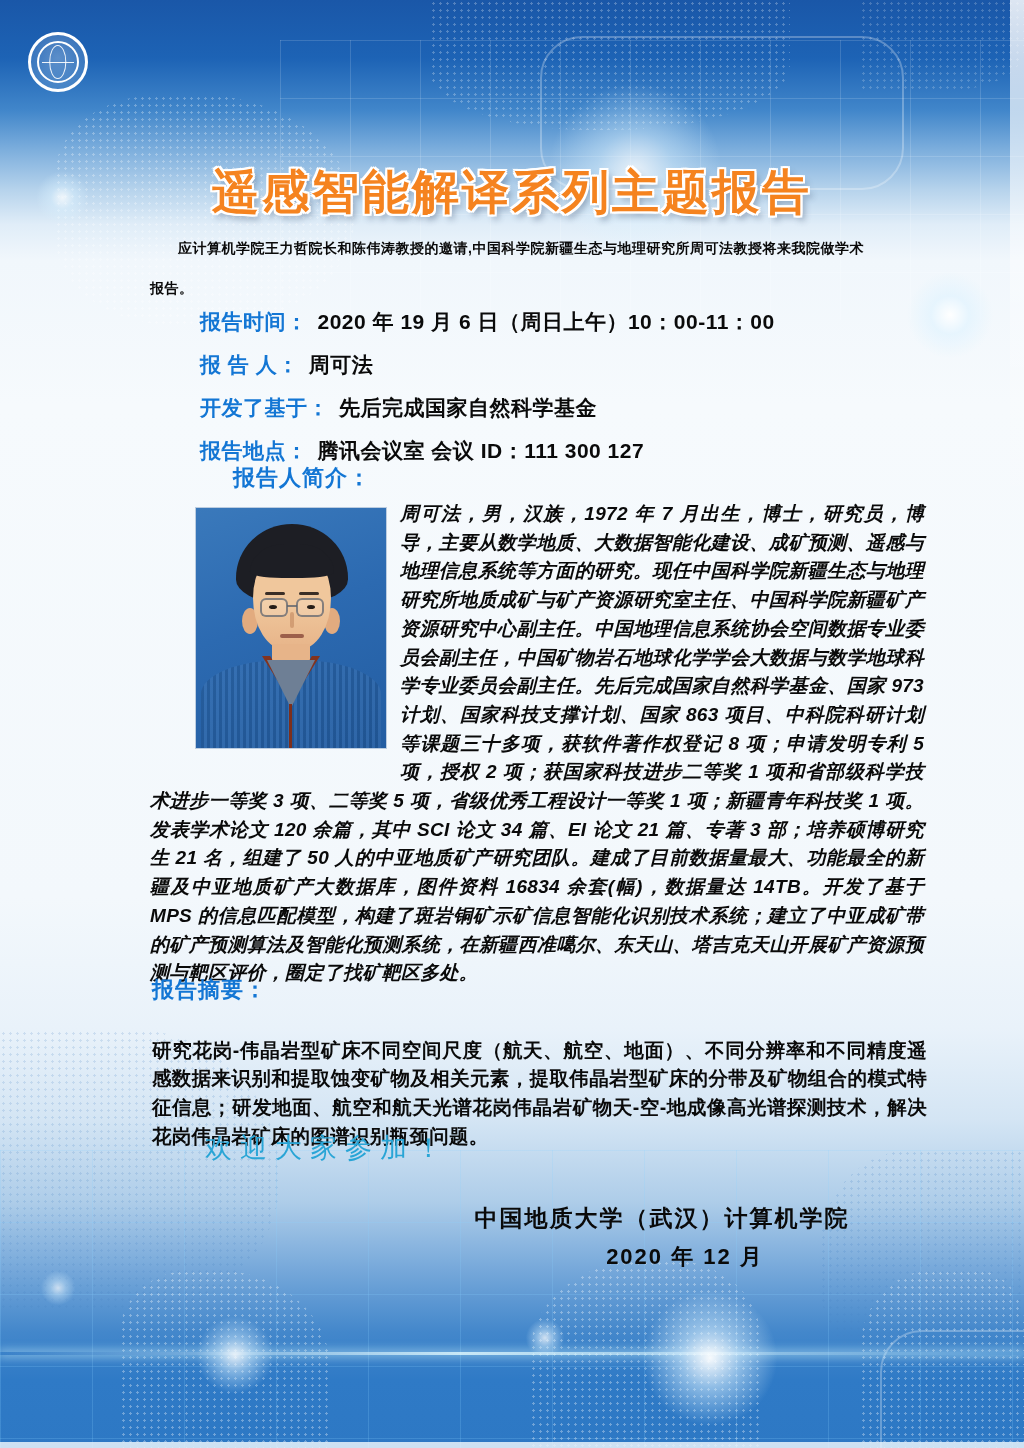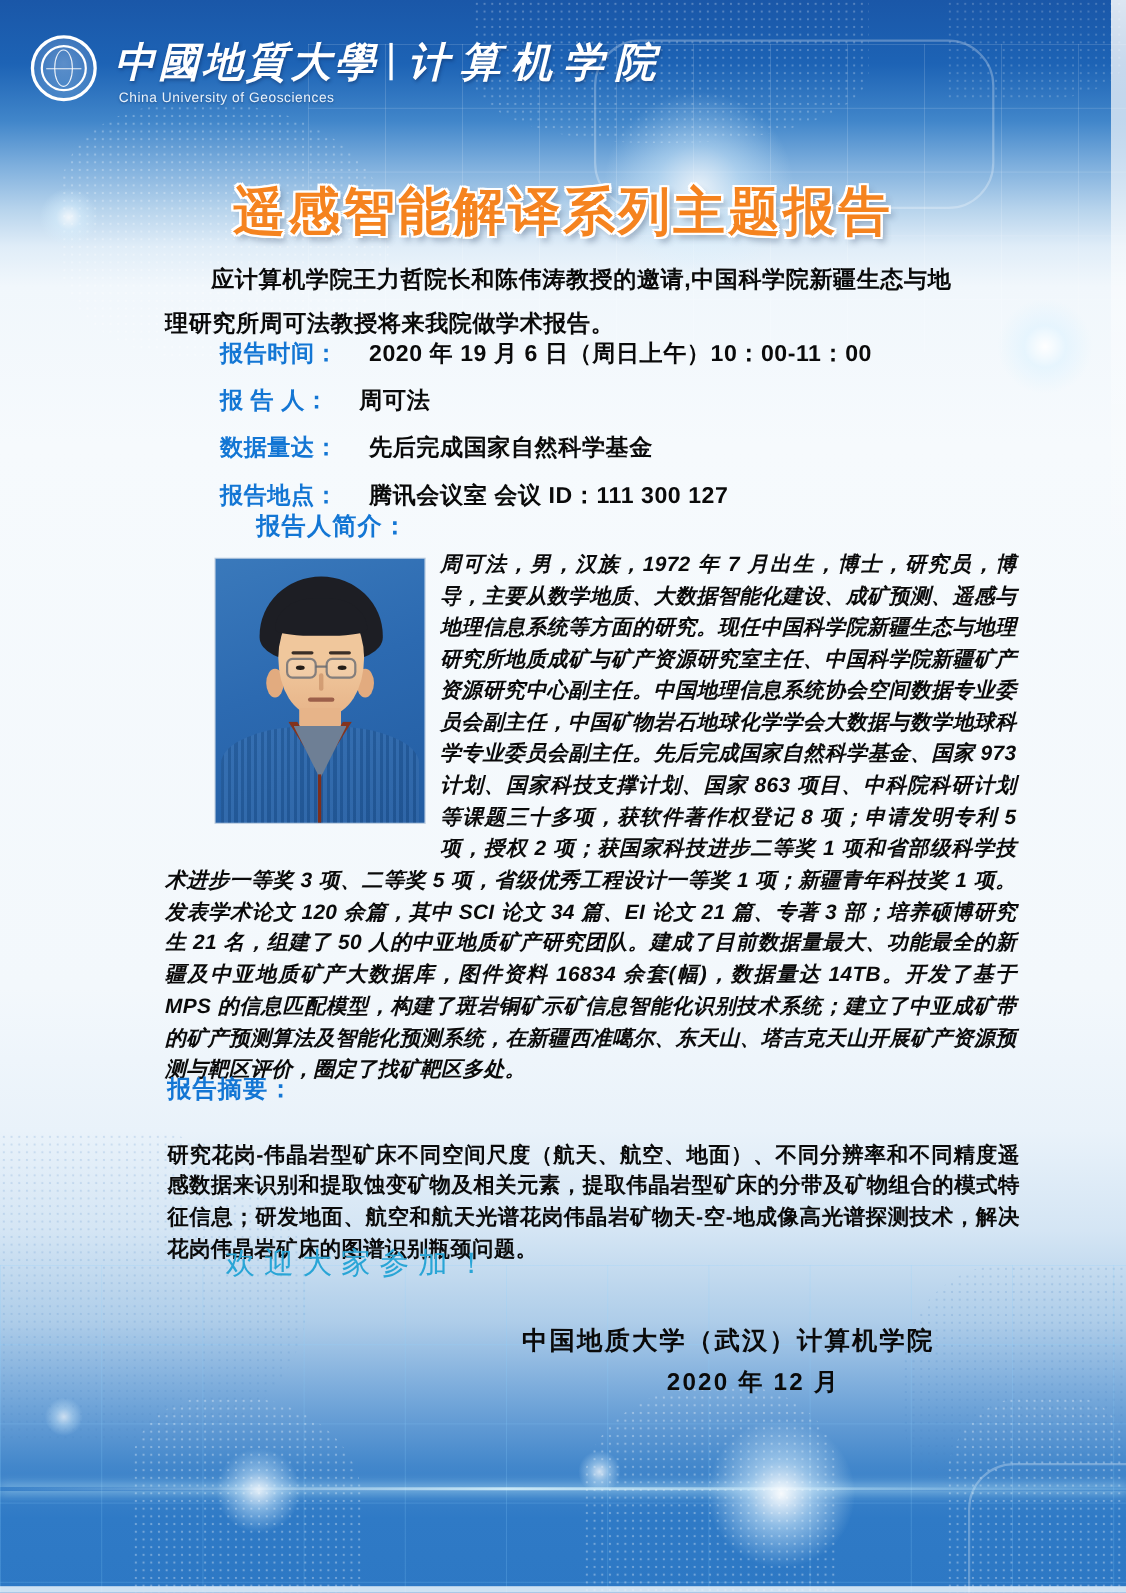--- a/index.html
+++ b/index.html
@@ -37,24 +37,24 @@
     letter-spacing:10px;text-shadow:1px 2px 3px rgba(10,40,90,.45);}
   .uni-en{position:absolute;left:4px;top:50px;font-size:12.5px;letter-spacing:.5px;color:#eaf3fc;
     text-shadow:0 1px 2px rgba(10,40,90,.5);}
   
   .main-title{position:absolute;top:130px;left:0;width:100%;text-align:center;z-index:6;
     font-size:47px;font-weight:bold;letter-spacing:3px;color:#f5831f;
     text-shadow:-2px 0 0 #fff,2px 0 0 #fff,0 -2px 0 #fff,0 2px 0 #fff,
       -2px -2px 0 #fff,2px 2px 0 #fff,-2px 2px 0 #fff,2px -2px 0 #fff,4px 5px 6px rgba(60,80,110,.45);}
   
   .txt{color:#0a0a0a;font-weight:700;z-index:6;}
-  .intro{position:absolute;top:214px;left:150px;width:728px;font-size:21px;line-height:40px;
+  .intro{position:absolute;top:214px;left:150px;width:728px;font-size:14px;line-height:40px;
     text-indent:2em;letter-spacing:.5px;}
   .details{position:absolute;top:300px;left:200px;font-size:21px;line-height:43px;letter-spacing:.5px;}
-  .detail-label{color:#1376d4;margin-right:28px;}
+  .detail-label{color:#1376d4;margin-right:10px;}
   .section-label{color:#1376d4;font-weight:700;z-index:6;position:absolute;font-size:22px;letter-spacing:1px;}
   .bio-label{top:463px;left:203px;margin-left:30px;}
   .bio-block{position:absolute;top:500px;left:150px;width:774px;font-size:19px;line-height:28.7px;
     text-align:justify;letter-spacing:.3px;font-style:italic;}
   .abstract-label{top:975px;left:152px;}
   .abstract-text{position:absolute;top:1016px;left:152px;width:775px;font-size:19.5px;line-height:28.8px;
     text-align:justify;letter-spacing:.3px;}
   .welcome{position:absolute;top:1130px;left:205px;z-index:6;color:#29a5d6;font-size:27px;
     font-family:"DejaVu Serif",serif;font-weight:400;letter-spacing:8px;}
   .footer{position:absolute;top:1203px;left:282px;width:760px;text-align:center;z-index:6;color:#0a0a0a;}
@@ -120,34 +120,30 @@
   <div class="deco flare" style="left:40px;top:1270px;width:36px;height:36px;opacity:.7;"></div>
   <div class="deco" style="left:0;bottom:0;width:1024px;height:6px;background:rgba(235,245,252,.85);"></div>
 
   <div class="logo-row">
     <div class="logo-circle">
       <div class="logo-inner">
         <div class="logo-meridian"></div>
         <div class="logo-equator"></div>
       </div>
     </div>
-    <div class="logo-text">
-      <span class="uni-name">中國地質大學</span><span class="logo-divider"></span><span class="dept-name">计算机学院</span>
-      <div class="uni-en">China University of Geosciences</div>
-    </div>
   </div>
 
   <h1 class="main-title">遥感智能解译系列主题报告</h1>
 
   <p class="txt intro">应计算机学院王力哲院长和陈伟涛教授的邀请,中国科学院新疆生态与地理研究所周可法教授将来我院做学术报告。</p>
 
   <div class="txt details">
     <div><span class="detail-label">报告时间：</span><span>2020 年 19 月 6 日（周日上午）10：00-11：00</span></div>
     <div><span class="detail-label">报 告 人：</span><span>周可法</span></div>
-    <div><span class="detail-label">数据量达：</span><span>先后完成国家自然科学基金</span></div>
+    <div><span class="detail-label">开发了基于：</span><span>先后完成国家自然科学基金</span></div>
     <div><span class="detail-label">报告地点：</span><span>腾讯会议室  会议 ID：111 300 127</span></div>
   </div>
 
   <div class="section-label bio-label">报告人简介：</div>
   <div class="txt bio-block">
     <div class="photo">
       <div class="p-hair"></div>
       <div class="p-ear-l"></div>
       <div class="p-ear-r"></div>
       <div class="p-face">

